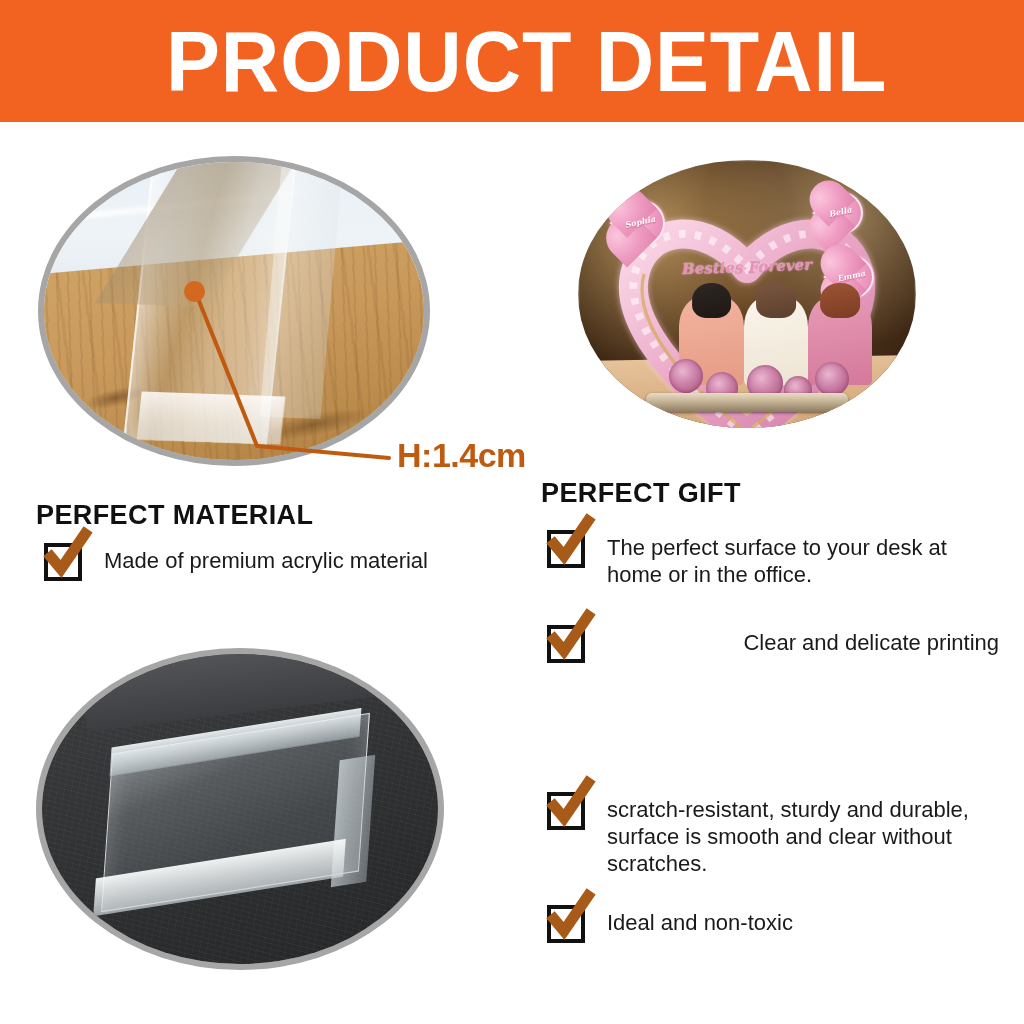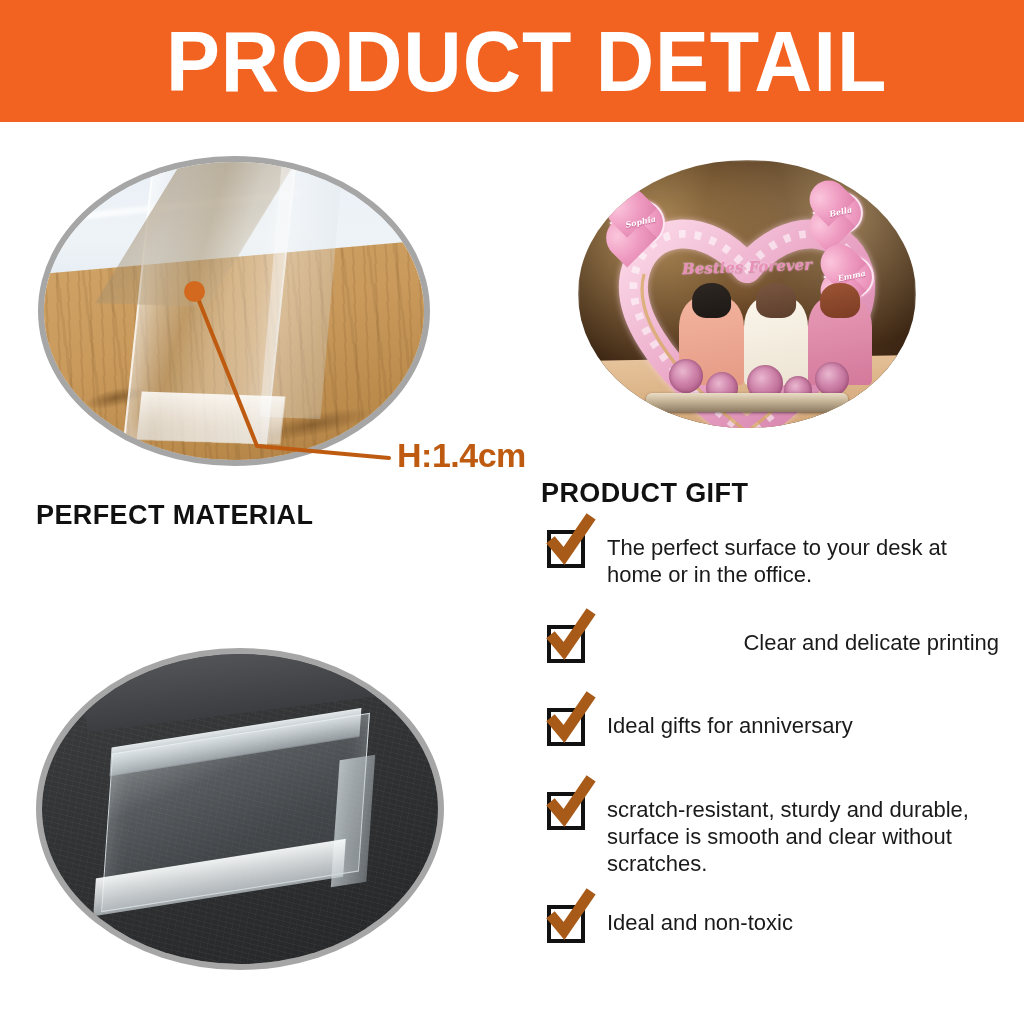--- a/index.html
+++ b/index.html
@@ -345,60 +345,60 @@
     <div class="pp-rose" style="left:38%;bottom:9%;width:32px;height:32px;"></div>
     <div class="pp-rose" style="left:50%;bottom:10%;width:36px;height:36px;"></div>
     <div class="pp-rose" style="left:61%;bottom:9%;width:28px;height:28px;"></div>
     <div class="pp-rose" style="left:70%;bottom:12%;width:34px;height:34px;"></div>
 
     <div class="pp-base"></div>
   </div>
 
   <div class="section-title st-acrylic">PERFECT MATERIAL</div>
 
+  <div class="check-row" style="left:44px; top:543px; width:470px;">
+    <div class="checkbox">
+      <svg viewBox="0 0 46 50">
+        <path d="M7 26 L17 38 L41 3" fill="none" stroke="#A85A18" stroke-width="11" stroke-linecap="square" stroke-linejoin="miter"></path>
+      </svg>
+    </div>
+    <div class="check-text">Made of premium acrylic material</div>
+  </div>
 
   <div class="oval-frame oval-bottom-left">
     <div class="photo">
       <div class="p2-slate"></div>
       <div class="p2-slate-top"></div>
       <div class="p2-slab"></div>
       <div class="p2-slab-top"></div>
       <div class="p2-slab-right"></div>
       <div class="p2-slab-front"></div>
     </div>
   </div>
 
-  <div class="section-title st-gift">PRODUCT GIFT</div>
+  <div class="section-title st-gift">PERFECT GIFT</div>
 
   <div class="check-row" style="left:547px; top:530px; width:452px;">
     <div class="checkbox">
       <svg viewBox="0 0 46 50">
         <path d="M7 26 L17 38 L41 3" fill="none" stroke="#A85A18" stroke-width="11" stroke-linecap="square" stroke-linejoin="miter"></path>
       </svg>
     </div>
     <div class="check-text">The perfect surface to your desk at home or in the office.</div>
   </div>
 
   <div class="check-row" style="left:547px; top:625px; width:452px;justify-content:space-between;">
     <div class="checkbox">
       <svg viewBox="0 0 46 50">
         <path d="M7 26 L17 38 L41 3" fill="none" stroke="#A85A18" stroke-width="11" stroke-linecap="square" stroke-linejoin="miter"></path>
       </svg>
     </div>
     <div class="check-text">Clear and delicate printing</div>
   </div>
 
-  <div class="check-row" style="left:547px; top:708px; width:452px;">
-    <div class="checkbox">
-      <svg viewBox="0 0 46 50">
-        <path d="M7 26 L17 38 L41 3" fill="none" stroke="#A85A18" stroke-width="11" stroke-linecap="square" stroke-linejoin="miter"></path>
-      </svg>
-    </div>
-    <div class="check-text">Ideal gifts for anniversary</div>
-  </div>
 
   <div class="check-row" style="left:547px; top:792px; width:460px;">
     <div class="checkbox">
       <svg viewBox="0 0 46 50">
         <path d="M7 26 L17 38 L41 3" fill="none" stroke="#A85A18" stroke-width="11" stroke-linecap="square" stroke-linejoin="miter"></path>
       </svg>
     </div>
     <div class="check-text">scratch-resistant, sturdy and durable, surface is smooth and clear without scratches.</div>
   </div>
 

